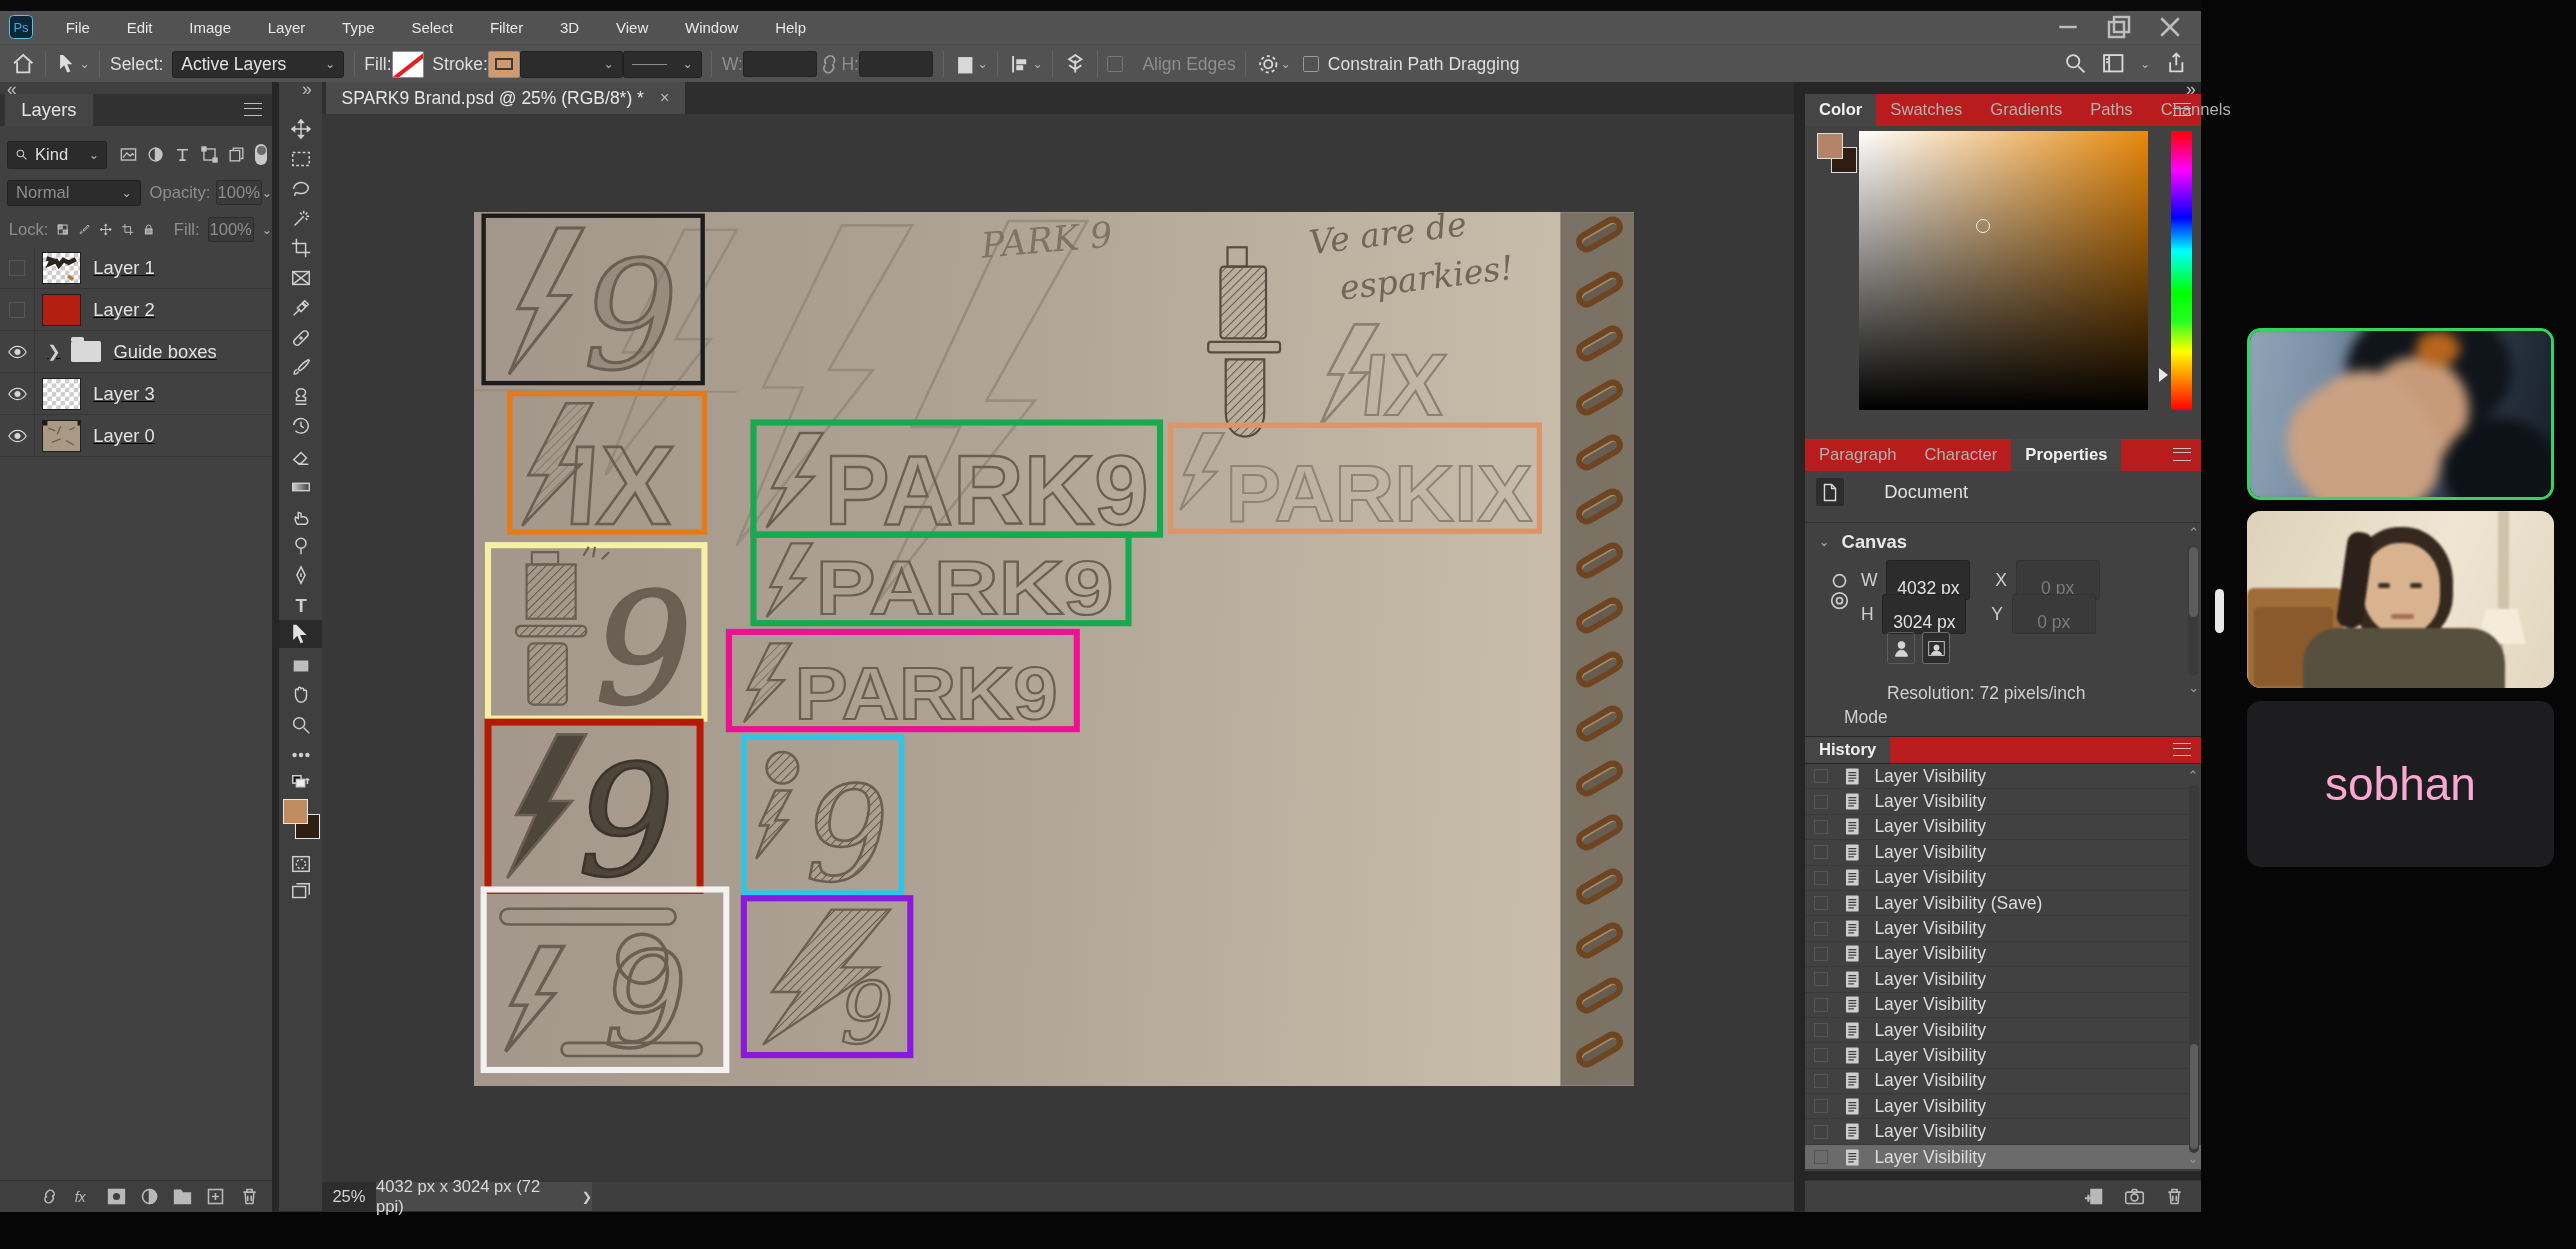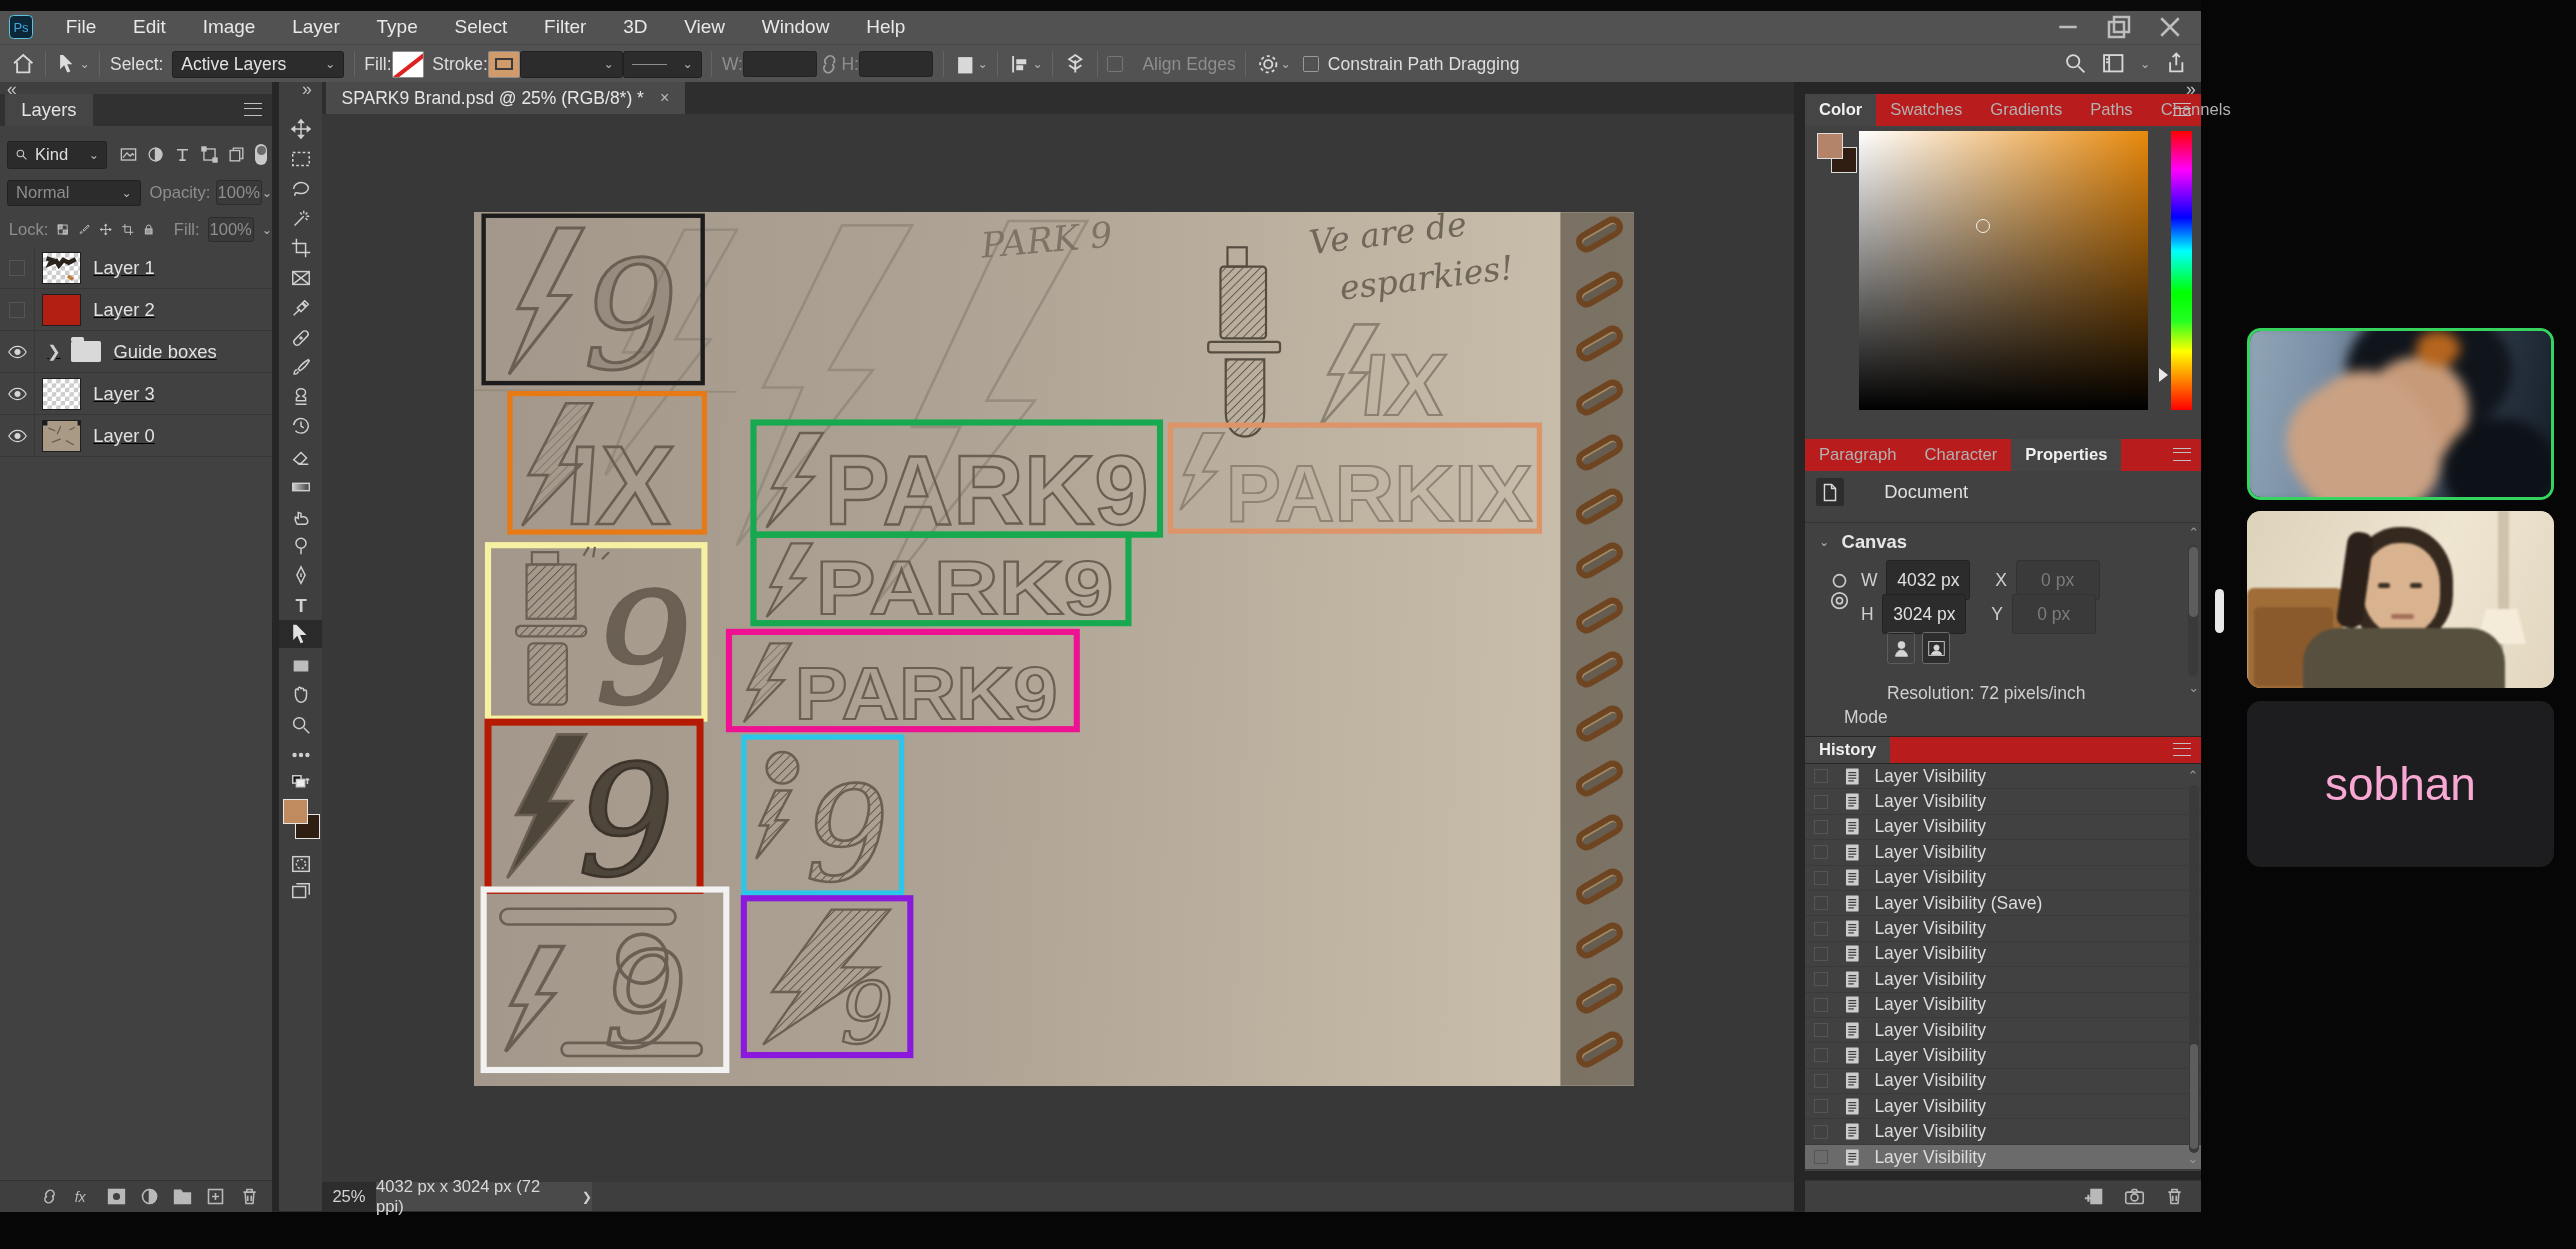--- a/index.html
+++ b/index.html
@@ -5,21 +5,21 @@
   html,body{margin:0;padding:0;background:#000;}
   *{box-sizing:border-box;font-family:"Liberation Sans",sans-serif;}
   .abs{position:absolute;}
   #screen{position:relative;width:2576px;height:1249px;background:#060606;overflow:hidden;}
 
   
   #app{position:absolute;left:0;top:0;width:2201px;height:1212px;background:#2c2c2c;}
   #titlebar{position:absolute;left:0;top:0;width:100%;height:10.5px;background:#0a0a0a;}
   #menubar{position:absolute;left:0;top:10.5px;width:100%;height:33px;background:#525252;display:flex;align-items:center;padding-left:8.8px;}
   .ps-badge{width:24.5px;height:24.5px;background:#0b2636;border:1.8px solid #58c4dd;border-radius:4.4px;color:#3fa8e0;font-size:13px;font-weight:normal;display:flex;align-items:center;justify-content:center;margin-right:14px;}
-  .mi{color:#e8e8e8;font-size:19px;padding:0 18.4px;}
+  .mi{color:#e8e8e8;font-size:15px;padding:0 18.4px;}
   .winctl{position:absolute;top:10.5px;right:7px;height:33px;display:flex;align-items:center;gap:21px;padding-right:8.8px;}
   .wc{width:30px;height:23px;display:flex;align-items:center;justify-content:center;color:#bdbdbd;}
   .wc svg{stroke:#bdbdbd;fill:none;stroke-width:2;}
   #optionsbar{position:absolute;left:0;top:44px;width:100%;height:39px;background:#525252;border-top:0.9px solid #474747;display:flex;align-items:center;padding-left:10.5px;color:#dedede;font-size:17.5px;}
   .sep{width:0.9px;height:26px;background:#646464;margin:0 9.6px;flex:none;}
   .obicon{width:24.5px;height:24.5px;flex:none;}
   .obicon svg{stroke:#d8d8d8;fill:none;stroke-width:1.8;width:100%;height:100%;}
   .dd{background:#2c2c2c;border:0.9px solid #202020;border-radius:2.6px;height:27px;display:flex;align-items:center;padding:0 8px;color:#e2e2e2;gap:8px;}
   .chev{font-size:12.3px;color:#b5b5b5;}
   .dim{color:#8e8e8e;}
@@ -92,21 +92,21 @@
   .rc-tab.on{background:#454545;color:#f0f0f0;font-weight:bold;}
   #colorbody{position:absolute;left:0;top:44px;width:100%;height:314px;background:#414141;}
   #colorfield{position:absolute;left:54px;top:5.3px;width:289px;height:279px;background:linear-gradient(to bottom,rgba(0,0,0,0) 0%,#000 100%),linear-gradient(to right,#fff 0%,#e8890c 100%);}
   #fieldcursor{position:absolute;left:117px;top:88px;width:14px;height:14px;border:1.8px solid #f2f2f2;border-radius:50%;}
   #huebar{position:absolute;left:366px;top:5.3px;width:21px;height:279px;background:linear-gradient(180deg,#f00 0%,#f0f 14%,#80f 22%,#00f 31%,#0ff 43%,#0f0 58%,#2f2 68%,#ff0 79%,#f80 89%,#f00 100%);}
   #hueslider{position:absolute;left:354px;top:242px;width:0;height:0;border-top:7px solid transparent;border-bottom:7px solid transparent;border-left:9.6px solid #e8e8e8;}
   .fgsw{position:absolute;left:12.3px;top:7px;width:26px;height:26px;border:1.8px solid #dcdcdc;background:#b3846a;z-index:2;}
   .bgsw{position:absolute;left:26px;top:21px;width:26px;height:26px;border:1.8px solid #dcdcdc;background:#2f1d12;}
   #propbody{position:absolute;left:0;top:389px;width:100%;height:265px;background:#414141;color:#cfcfcf;}
   .prow{position:absolute;display:flex;align-items:center;gap:8.8px;font-size:17.5px;}
-  .pfield{background:#2c2c2c;border:0.9px solid #232323;border-radius:2.6px;height:40px;min-width:84px;display:flex;align-items:center;justify-content:center;color:#e0e0e0;font-size:17.5px;}
+  .pfield{background:#2c2c2c;border:0.9px solid #232323;border-radius:2.6px;height:40px;min-width:84px;display:flex;align-items:flex-end;justify-content:center;color:#e0e0e0;font-size:17.5px;}
   .pfield.dis{color:#7c7c7c;background:#3a3a3a;border-color:#333;}
   .docico{width:28px;height:28px;background:#2d2d2d;border-radius:2.6px;display:flex;align-items:center;justify-content:center;}
   .docico svg{width:16px;height:19px;stroke:#d9d9d9;fill:none;stroke-width:1.8;}
   .orientbtn{width:28px;height:32px;border:0.9px solid #5c5c5c;border-radius:2.6px;display:flex;align-items:center;justify-content:center;background:transparent;}
   .orientbtn.on{background:#2d2d2d;border-color:#6c6c6c;}
   .orientbtn svg{width:19px;height:21px;stroke:#d5d5d5;fill:#d5d5d5;stroke-width:1;}
   .vscroll{position:absolute;right:2.6px;width:10.5px;background:#3a3a3a;border-radius:5.3px;}
   .vthumb{position:absolute;left:0.9px;width:8.8px;background:#5d5d5d;border-radius:4.4px;}
   .scrollchev{position:absolute;right:1.8px;color:#9a9a9a;font-size:13px;}
   #histlist{position:absolute;left:0;top:682px;width:100%;height:407px;background:#414141;}

